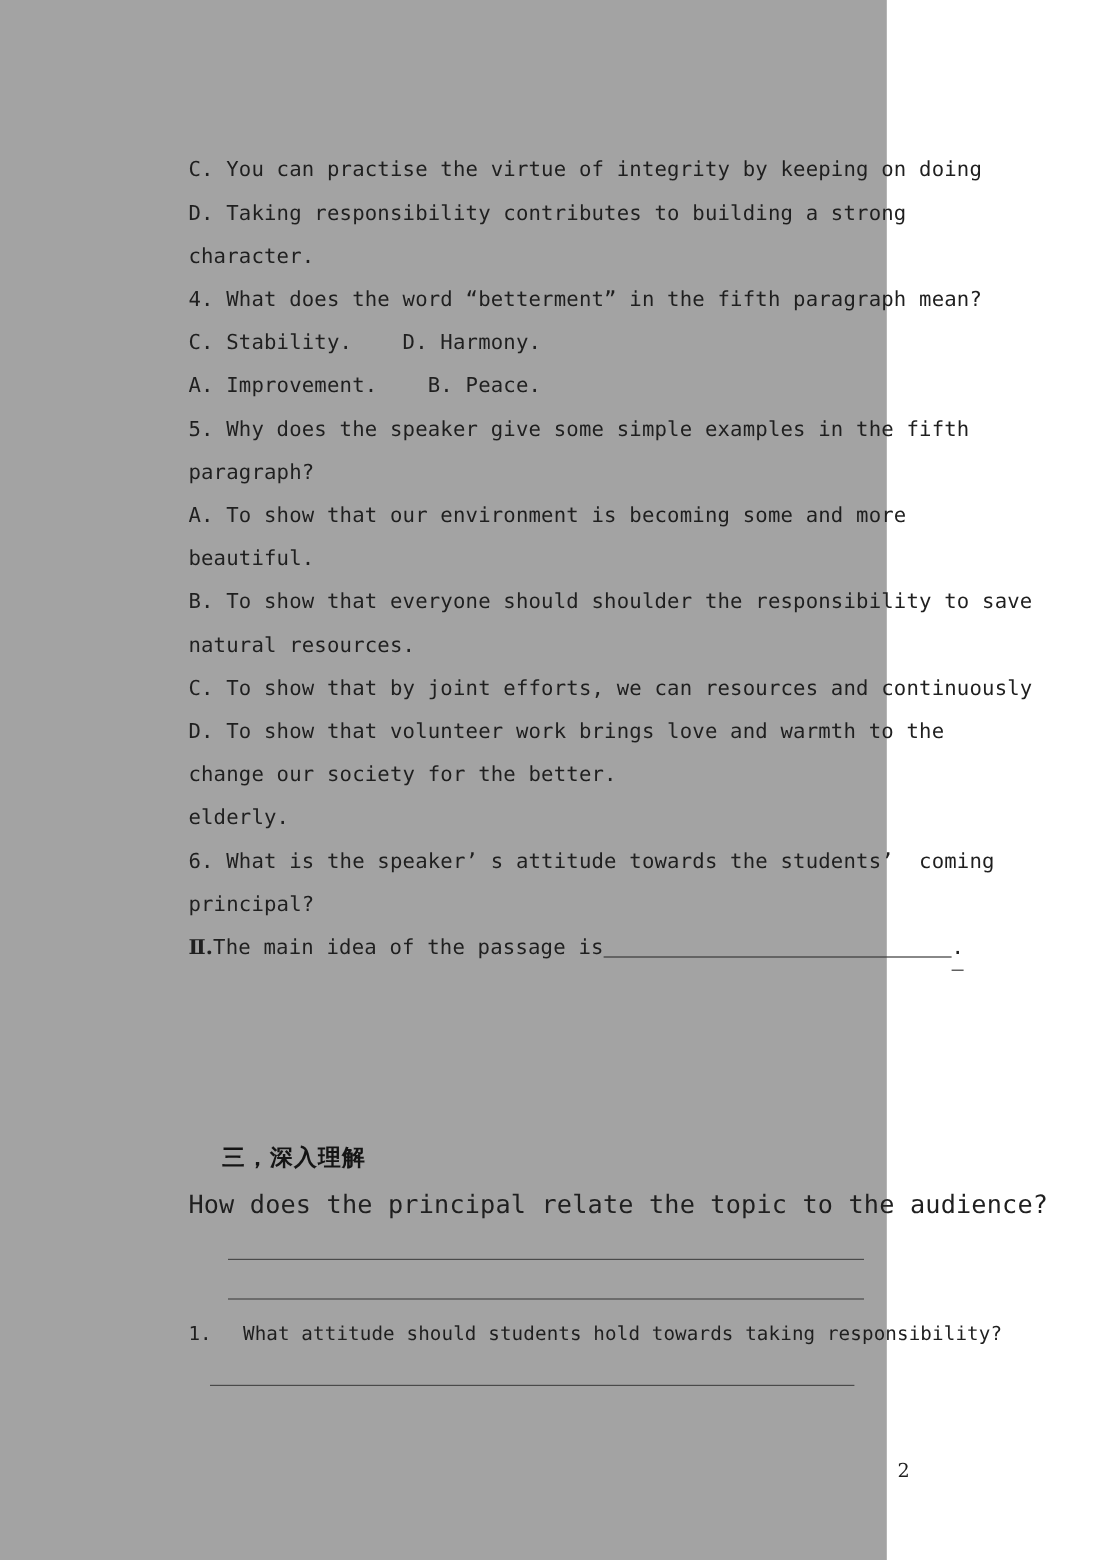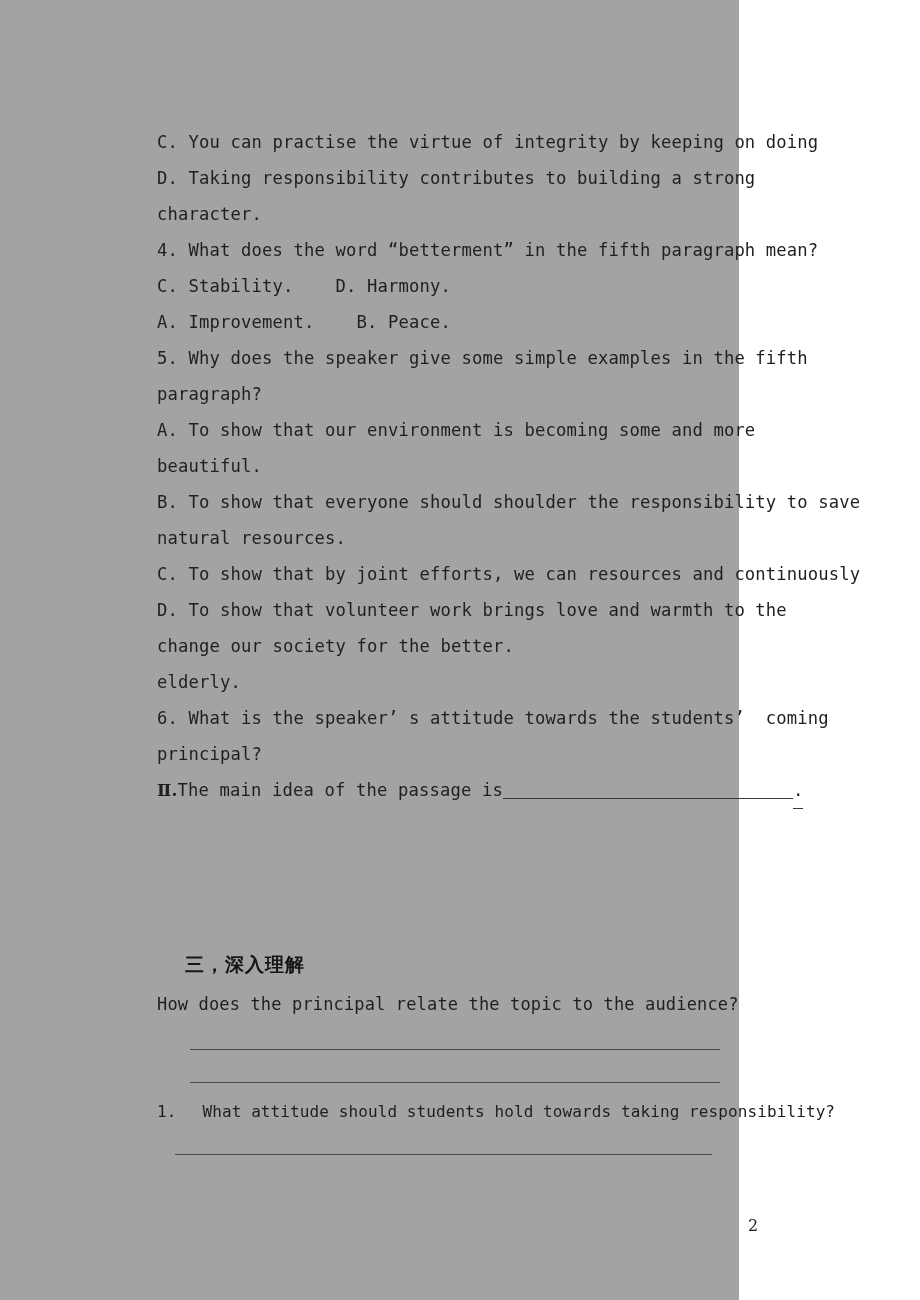--- a/index.html
+++ b/index.html
@@ -76,21 +76,21 @@
     font-size: 19px;
     letter-spacing: 1px;
     color: #141414;
     white-space: pre;
     margin-left: 28px;
   }
 
   .prompt-line {
     position: absolute;
     left: 157px;
-    font-size: 17px;
+    font-size: 21px;
     line-height: 22px;
     letter-spacing: 0.15px;
     white-space: pre;
     color: #1f1f1f;
   }
   #prompt-0 { top: 993px; }
 
   .num-item {
     position: absolute;
     left: 157px;

